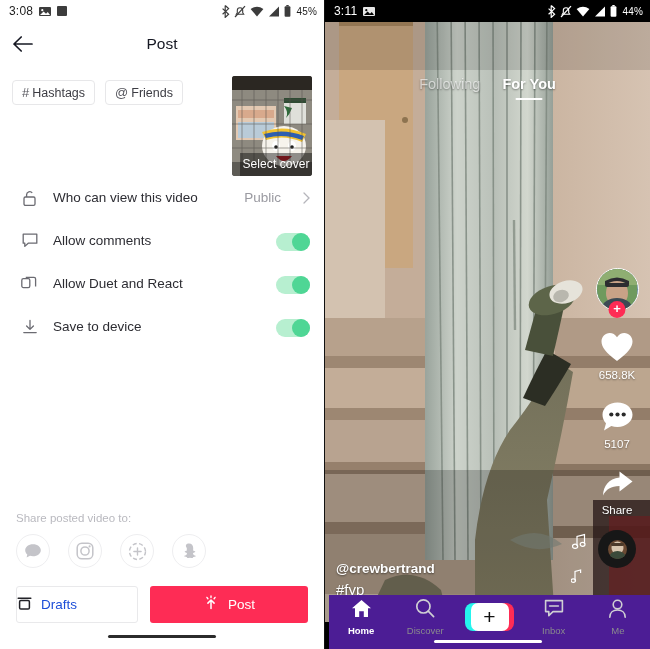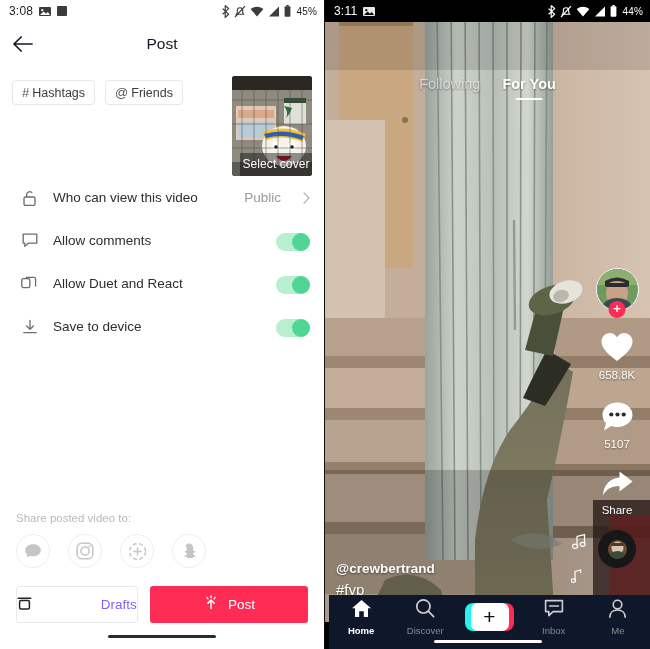--- a/index.html
+++ b/index.html
@@ -107,22 +107,22 @@
   .share-btn {
     width: 34px; height: 34px; border-radius: 50%;
     border: 1px solid #eeeef0; background: #fff;
     display: flex; align-items: center; justify-content: center;
     color: #c4c4c9;
   }
 
   .actions { display: flex; gap: 12px; padding: 18px 16px 0 16px; }
   .btn-drafts {
     flex: 1; height: 37px; border: 1px solid #e9e9eb; border-radius: 3px;
-    background: #fff; display: flex; align-items: center; justify-content: space-between;
-    gap: 9px; font-size: 13.5px; color: #8b5cf6;
+    background: #fff; display: flex; align-items: center; justify-content: flex-start;
+    gap: 9px; font-size: 13.5px; color: #1d4ed8;
   }
   .btn-post {
     flex: 1.32; height: 37px; border-radius: 3px;
     background: #fe2c55; display: flex; align-items: center; justify-content: center;
     gap: 9px; font-size: 13.5px; color: #fff;
   }
   .homebar-wrap { height: 26px; display: flex; align-items: center; justify-content: center; }
   .homebar { width: 108px; height: 3px; border-radius: 2px; background: #2b2b2b; }
 
   
@@ -183,21 +183,21 @@
     color: #fff; text-shadow: 0 1px 2px rgba(0,0,0,.5);
   }
   .ov-user { font-size: 13.5px; font-weight: bold; }
   .ov-caption { font-size: 15px; margin-top: 5px; }
   .ov-music { display: flex; align-items: center; gap: 7px; margin-top: 10px; font-size: 12.5px; overflow: hidden; white-space: nowrap;}
 
   .note-fx { position: absolute; z-index: 6; color: rgba(255,255,255,.75); }
 
   .navbar {
     position: absolute; left: 4px; right: 0; bottom: 0; height: 54px;
-    background: #0f172a; display: flex; align-items: center; z-index: 8;
+    background: #4c1d95; display: flex; align-items: center; z-index: 8;
     padding-bottom: 10px;
   }
   .nav-item {
     flex: 1; display: flex; flex-direction: column; align-items: center; gap: 3px;
     color: #8a8a8e;
   }
   .nav-item.active { color: #fff; }
   .nav-label { font-size: 9.5px; }
   .nav-item.active .nav-label { font-weight: bold; }
   .nav-plus {

